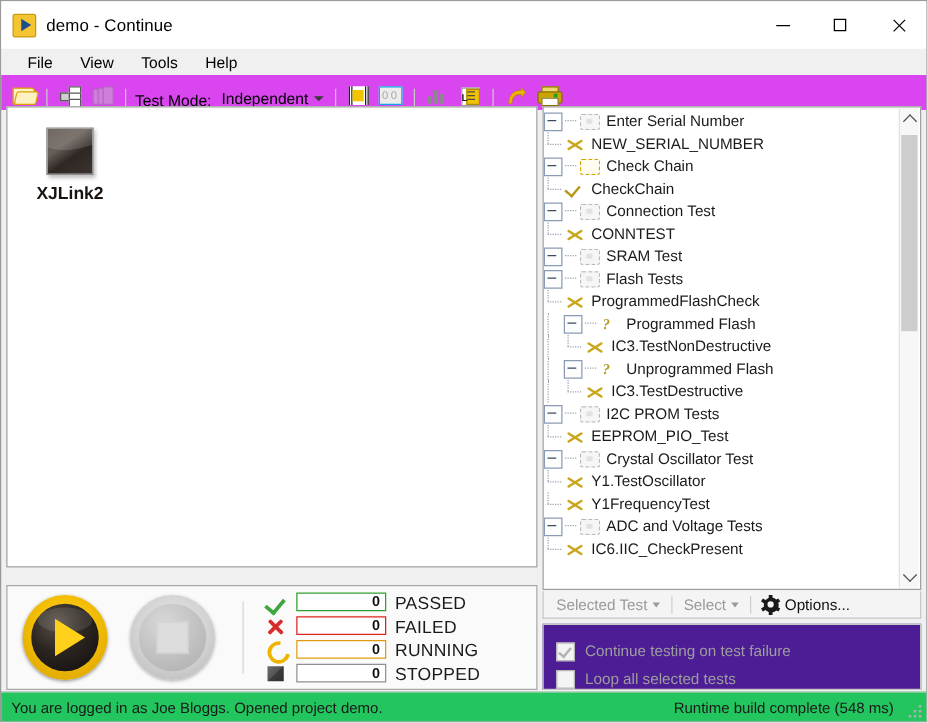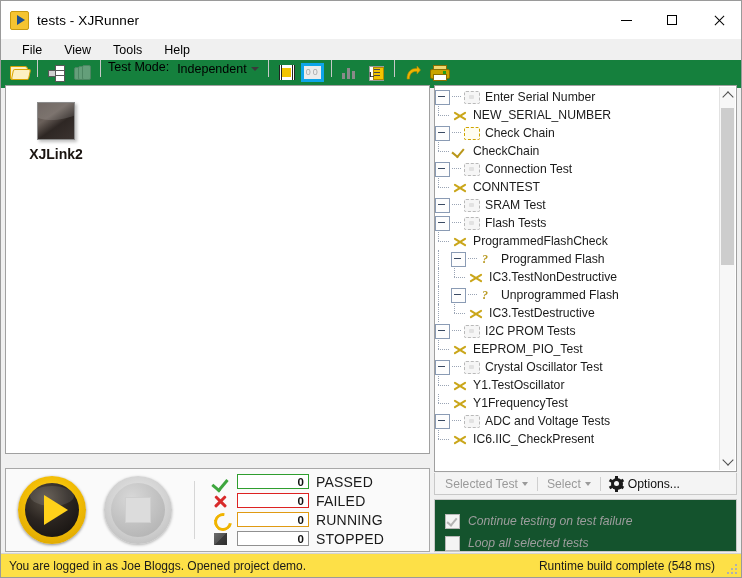--- a/index.html
+++ b/index.html
@@ -42,21 +42,21 @@
     width:13px;height:1px;background:#000;}
   .wb-close:before{transform:rotate(45deg);}
   .wb-close:after{transform:rotate(-45deg);}
 
   
   .menubar{height:21px;background:#f0f0f0;display:flex;align-items:center;
     padding-left:10px;}
   .menu-item{padding:2px 11px;font-size:12.5px;color:#000;cursor:default;}
 
   
-  .toolbar{height:28px;background:#15803d;display:flex;align-items:flex-start;
+  .toolbar{height:28px;background:#d946ef;display:flex;align-items:flex-end;
     padding-left:5px;gap:0px;}
   .tb{width:26px;height:24px;display:flex;align-items:center;justify-content:center;cursor:default;}
   .tb-sep{width:1px;height:17px;background:#c8c8c8;margin:0 5px;}
   .tb-label{font-size:12.5px;padding:0 4px 0 2px;white-space:nowrap;}
   .tb-combo{display:flex;align-items:center;gap:4px;cursor:default;padding:2px 4px;}
   .tb-combo .cap{font-size:12.5px;}
   .caret{width:0;height:0;border-left:4px solid transparent;border-right:4px solid transparent;
     border-top:4px solid #3a3a3a;}
 
   
@@ -73,21 +73,21 @@
   .ico-chain .c{left:7px;top:10px;width:8px;height:5px;}
   .ico-chain .d{left:0px;top:5px;width:6px;height:5px;background:#d0d0d0;}
   .ico-stack{position:relative;width:16px;height:14px;opacity:.45;}
   .ico-stack i{position:absolute;background:#c5c5c5;border:1px solid #8f8f8f;border-radius:2px;}
   .ico-stack .s1{left:0;top:2px;width:8px;height:11px;}
   .ico-stack .s2{left:4px;top:1px;width:8px;height:12px;}
   .ico-stack .s3{left:8px;top:0px;width:7px;height:13px;}
   .ico-barcode{position:relative;width:16px;height:15px;background:#fff;}
   .ico-barcode .bar{position:absolute;top:0;width:1px;height:15px;background:#222;}
   .ico-barcode .yl{position:absolute;left:3px;top:3px;width:9px;height:9px;background:#f2c400;}
-  .ico-00{width:17px;height:13px;border:3px solid #0ea5e9;background:#ececec;
+  .ico-00{width:17px;height:13px;border:1px solid #0ea5e9;background:#ececec;
     color:#a8a8a8;font-size:9px;line-height:13px;text-align:center;letter-spacing:2px;}
   .ico-chart{position:relative;width:15px;height:14px;}
   .ico-chart i{position:absolute;bottom:0;background:#8a8a8a;}
   .ico-chart .c1{left:0;width:3px;height:6px;}
   .ico-chart .c2{left:5px;width:3px;height:11px;}
   .ico-chart .c3{left:10px;width:3px;height:8px;}
   .ico-report{position:relative;width:17px;height:15px;}
   .ico-report .pg{position:absolute;left:2px;top:1px;width:13px;height:13px;background:#fff;
     border:1px solid #9a9a9a;}
   .ico-report .yl{position:absolute;left:6px;top:2px;width:9px;height:11px;background:#f2c400;
@@ -239,46 +239,46 @@
   .gear{width:14px;height:14px;position:relative;flex:0 0 auto;}
   .gear .g1{position:absolute;left:1px;top:1px;width:12px;height:12px;border-radius:50%;
     background:#1a1a1a;}
   .gear .g2{position:absolute;left:4.5px;top:4.5px;width:5px;height:5px;border-radius:50%;
     background:#f4f4f4;}
   .gear .sp{position:absolute;left:5.5px;top:-1px;width:3px;height:16px;background:#1a1a1a;}
   .gear .sp2{transform:rotate(60deg);}
   .gear .sp3{transform:rotate(120deg);}
 
   .optpanel{position:absolute;left:0;right:0;top:414px;bottom:0;
-    background:#14532d;border:1px solid #c8c8c8;box-sizing:border-box;padding:10px 0 0 10px;font-style:italic;}
+    background:#4c1d95;border:1px solid #c8c8c8;box-sizing:border-box;padding:10px 0 0 10px;}
   .optrow{display:flex;align-items:center;height:22px;cursor:default;}
   .cbx{width:13px;height:13px;border:1px solid #b8b8b8;background:#f4f4f4;
     margin-right:8px;position:relative;flex:0 0 auto;}
   .cbx.checked:after{content:"";position:absolute;left:3px;top:1px;width:4px;height:8px;
     border-right:2px solid #b4b4b4;border-bottom:2px solid #b4b4b4;transform:rotate(40deg);}
   .optlabel{font-size:12.2px;color:#9d9d9d;}
 
   
-  .statusbar{position:absolute;left:0;right:0;bottom:0;height:23px;background:#fde047;
+  .statusbar{position:absolute;left:0;right:0;bottom:0;height:23px;background:#22c55e;
     border-top:1px solid #d3d3d3;display:flex;align-items:center;}
   .sb-left{margin-left:8px;font-size:12px;color:#1a1a1a;}
   .sb-right{position:absolute;right:26px;font-size:12px;color:#1a1a1a;}
   .grip{position:absolute;right:4px;bottom:3px;width:12px;height:12px;}
   .grip i{position:absolute;width:2px;height:2px;background:#b0b0b0;}
 </style>
 </head>
 <body>
 
 <div id="app">
 
   <div class="titlebar">
     <div class="title-ico">
         <div class="tri"></div>
       </div>
-    <div class="title-text">tests - XJRunner</div>
+    <div class="title-text">demo - Continue</div>
     <div class="win-btns">
       <div class="win-btn">
           <div class="wb-min"></div>
         </div>
       <div class="win-btn">
           <div class="wb-max"></div>
         </div>
       <div class="win-btn close">
           <div class="wb-close"></div>
         </div>

